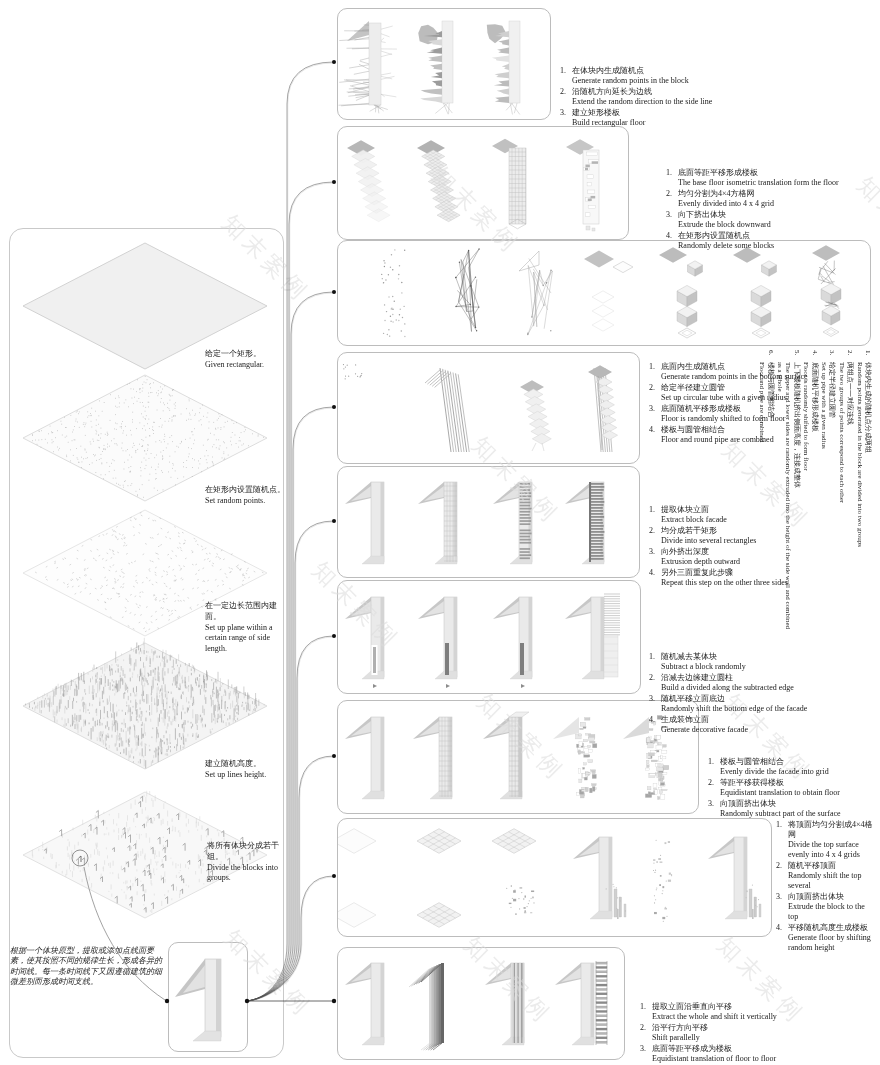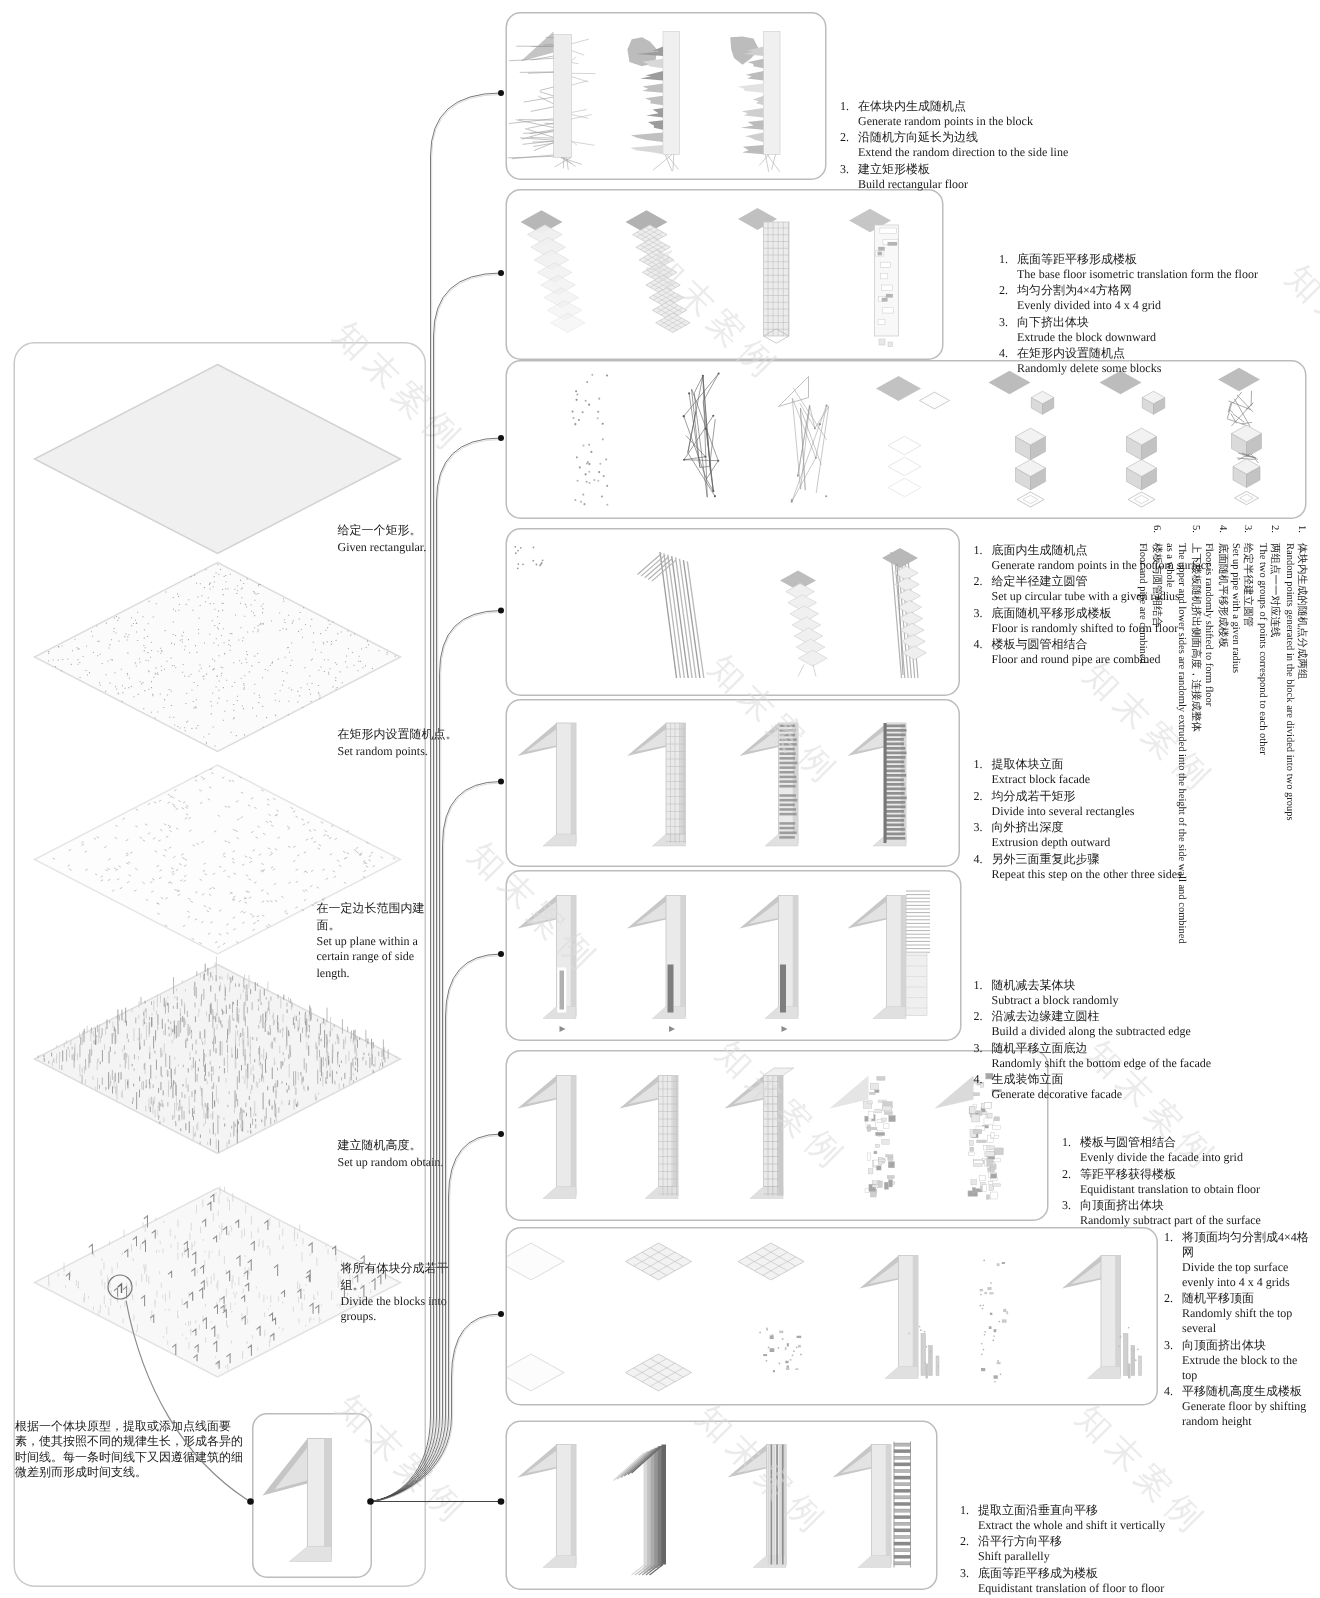--- a/index.html
+++ b/index.html
@@ -27,29 +27,29 @@
   .s3{left:872px;top:350px;width:286px;font-size:7px;line-height:1.2;transform:rotate(90deg);transform-origin:0 0;}
   .s4{left:649px;top:362px;width:168px}
   .s5{left:649px;top:505px;width:215px}
   .s6{left:649px;top:652px;width:222px}
   .s7{left:708px;top:757px;width:170px}
   .s8{left:776px;top:820px;width:98px}
   .s9{left:640px;top:1002px;width:235px}
   .step{position:relative;padding-left:12px;margin-bottom:1px;}
   .step .num{position:absolute;left:0;top:0;}
   .step .en{display:block;}
-  .caption{position:absolute;font-size:8px;line-height:1.35;z-index:3;margin-left:20px;}
+  .caption{position:absolute;font-size:8px;line-height:1.35;z-index:3;}
   .caption .zh,.caption .en{display:block;}
   .c1{left:205px;top:349px;width:92px}
   .c2{left:205px;top:485px;width:92px}
-  .c3{left:191px;top:601px;width:78px}
+  .c3{left:205px;top:601px;width:78px}
   .c4{left:205px;top:759px;width:92px}
   .c5{left:207px;top:841px;width:84px}
   .para{position:absolute;left:10px;top:946px;width:153px;font-size:8px;line-height:1.3;z-index:3;}
-  .para .zh,.para .en{display:block;}
+  .para .zh,.para .en{display:block;font-style:italic;}
   .proto-box{position:absolute;left:168px;top:942px;width:78px;height:108px;border:1px solid #bcbcbc;
              border-radius:10px;background:#fff;z-index:2;}
   .wm{position:absolute;font-size:23px;letter-spacing:5px;color:#dcdcdc;opacity:.55;white-space:nowrap;
       transform:rotate(45deg);z-index:2;pointer-events:none;}
 </style>
 </head>
 <body>
 
 <div id="canvas">
   <svg id="bg" width="880" height="1065">
@@ -77,21 +77,21 @@
   <div class="caption c2">
     <span class="zh">在矩形内设置随机点。</span>
     <span class="en">Set random points.</span>
   </div>
   <div class="caption c3">
     <span class="zh">在一定边长范围内建面。</span>
     <span class="en">Set up plane within a certain range of side length.</span>
   </div>
   <div class="caption c4">
     <span class="zh">建立随机高度。</span>
-    <span class="en">Set up random obtain.</span>
+    <span class="en">Set up lines height.</span>
   </div>
   <div class="caption c5">
     <span class="zh">将所有体块分成若干组。</span>
     <span class="en">Divide the blocks into groups.</span>
   </div>
 
   <div class="para">
     <span class="zh">根据一个体块原型，提取或添加点线面要素，使其按照不同的规律生长，形成各异的时间线。每一条时间线下又因遵循建筑的细微差别而形成时间支线。</span>
   </div>
 

